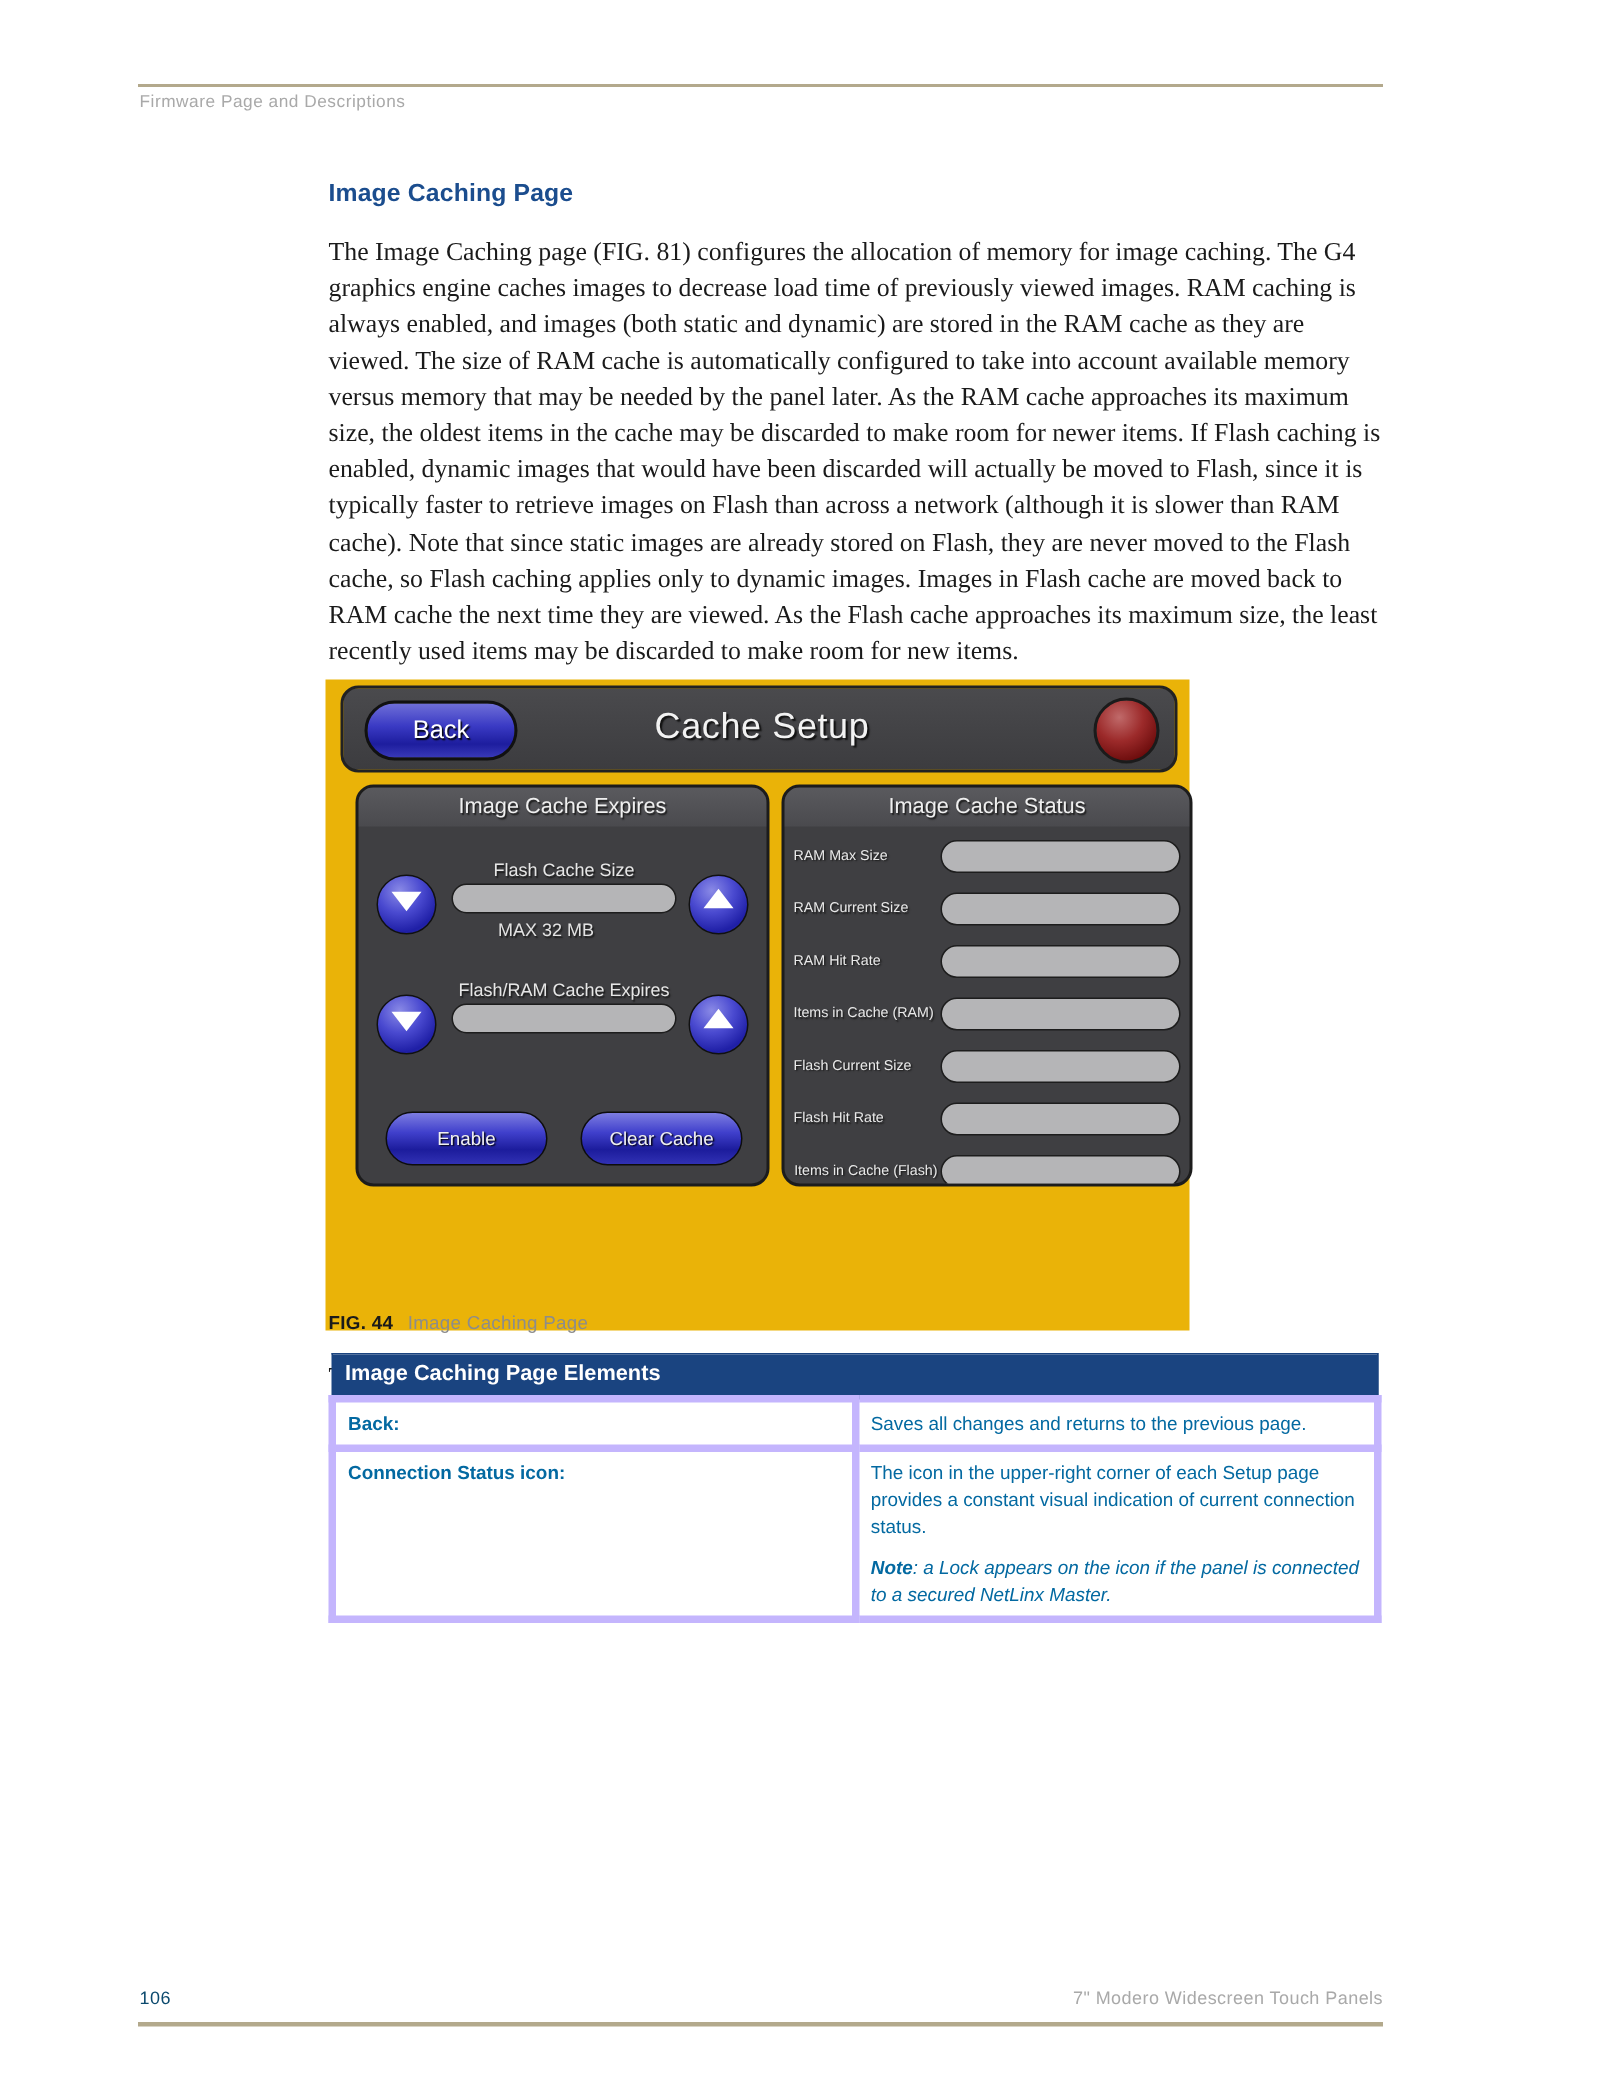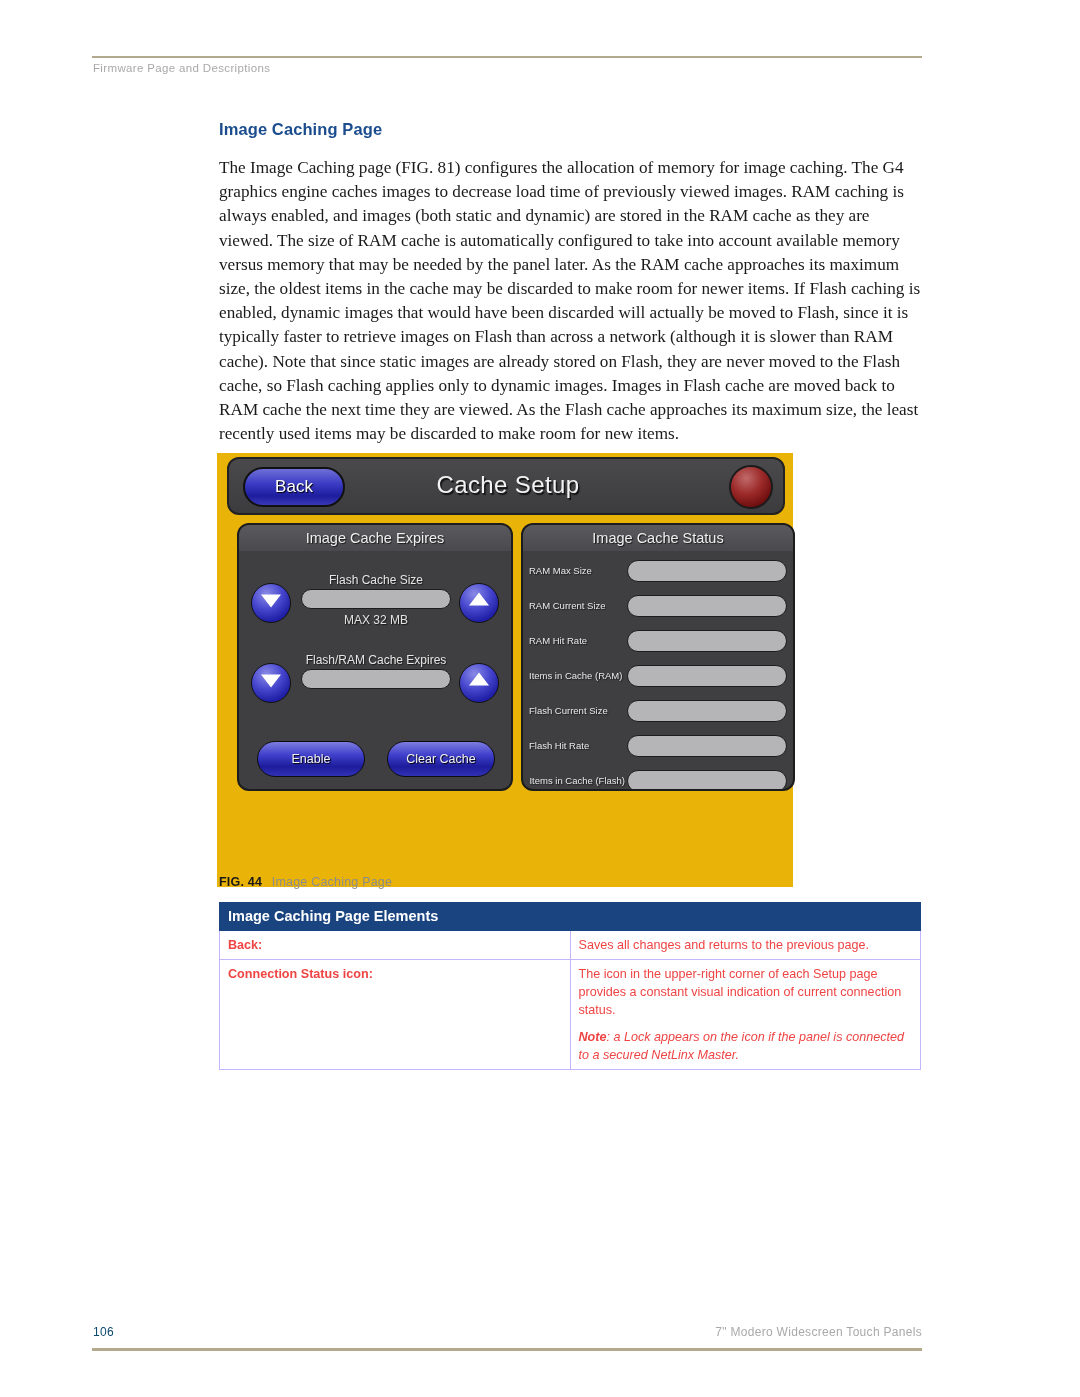--- a/index.html
+++ b/index.html
@@ -253,23 +253,23 @@
   .tbl th.tbl-title {
     background: #1a4480;
     color: #ffffff;
     font-size: 14.5px;
     font-weight: bold;
     text-align: left;
     padding: 5px 8px 6px 8px;
     border: 1px solid #1a4480;
   }
   .tbl td {
-    border: 1px solid #c4b5fd;
+    border: 5px solid #c4b5fd;
     font-size: 12.6px;
-    color: #ef4444;
+    color: #0369a1;
     padding: 5px 8px;
     vertical-align: top;
     line-height: 18px;
   }
   .tbl td.c-term { width: 190px; font-weight: bold; }
   .tbl .note-line { margin-top: 9px; font-style: italic; }
   .tbl .note-line b { font-style: italic; font-weight: bold; }
 
   
   .ftr-text-left {
@@ -314,21 +314,21 @@
       <div class="status-led"></div>
     </div>
 
     <div class="subpanel" id="sp-settings">
       <div class="sp-head">Image Cache Expires</div>
 
       <div class="spin-row" style="top:46px;">
         <div class="arrow-btn down" style="left:12px; top:12px;"></div>
         <div class="field-label" style="left:62px; top:2px;">Flash Cache Size</div>
         <div class="field-box" style="left:62px; top:18px; width:150px;"></div>
-        <div class="field-sub" style="left:62px; top:42px;">MAX  32 MB</div>
+        <div class="field-sub" style="left:50px; top:42px;">MAX  32 MB</div>
         <div class="arrow-btn up" style="left:220px; top:12px;"></div>
       </div>
 
       <div class="spin-row" style="top:126px;">
         <div class="arrow-btn down" style="left:12px; top:12px;"></div>
         <div class="field-label" style="left:62px; top:2px;">Flash/RAM Cache Expires</div>
         <div class="field-box" style="left:62px; top:18px; width:150px;"></div>
         <div class="arrow-btn up" style="left:220px; top:12px;"></div>
       </div>
 

